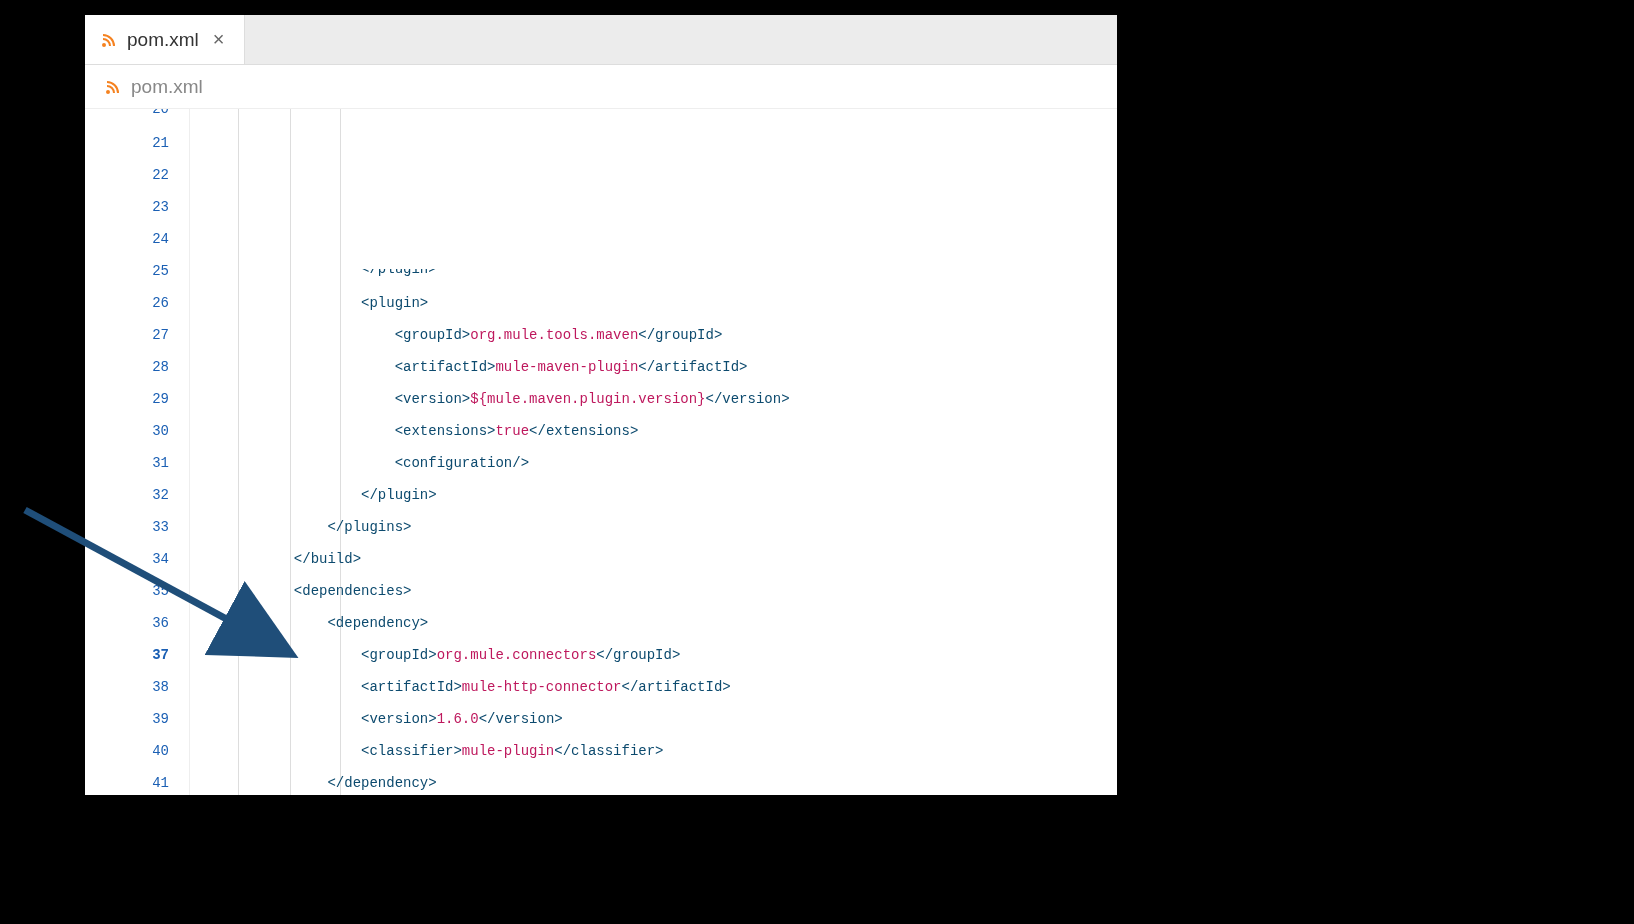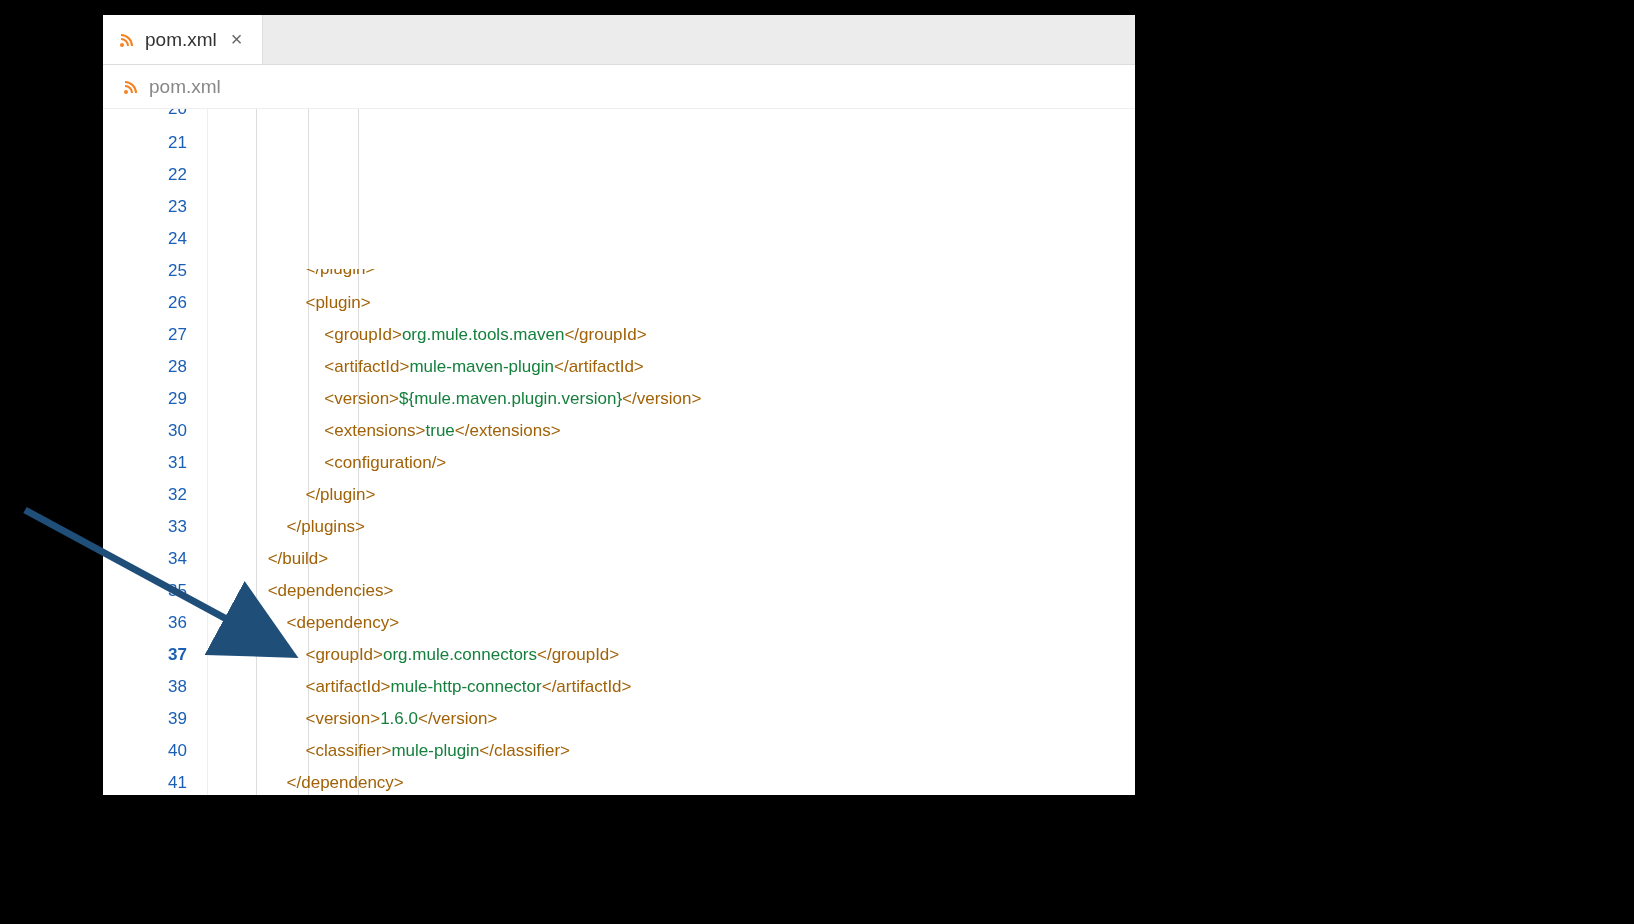--- a/index.html
+++ b/index.html
@@ -5,21 +5,21 @@
     * { margin: 0; padding: 0; box-sizing: border-box; }
     body {
       background: #000;
       font-family: -apple-system, BlinkMacSystemFont, "Segoe UI", sans-serif;
       width: 1634px;
       height: 924px;
       overflow: hidden;
     }
     .editor-window {
       position: absolute;
-      left: 103px;
+      left: 85px;
       top: 15px;
       width: 1032px;
       height: 780px;
       background: #fff;
       box-shadow: 0 2px 10px rgba(0,0,0,0.3);
       display: flex;
       flex-direction: column;
       overflow: hidden;
     }
     .tab-bar {
@@ -65,22 +65,22 @@
       border-bottom: 1px solid #eee;
     }
     .breadcrumb .tab-icon { color: #f58220; }
     .breadcrumb-label {
       font-size: 19px;
       color: #888;
     }
     .code-area {
       flex: 1;
       display: flex;
-      font-family: Liberation Sans, sans-serif;
-      font-size: 17px;
+      font-family: Liberation Mono, monospace;
+      font-size: 14px;
       line-height: 32px;
       overflow: hidden;
       white-space: pre;
     }
     .gutter {
       width: 105px;
       text-align: right;
       padding-right: 20px;
       color: #1a5fb4;
       user-select: none;
@@ -90,22 +90,22 @@
     .gutter .ln.highlighted { font-weight: bold; text-align: right; }
     .code {
       flex: 1;
       padding-left: 3px;
       position: relative;
     }
     .code-line {
       height: 32px;
       position: relative;
     }
-    .tag { color: #a16207; }
-    .txt { color: #15803d; }
+    .tag { color: #0c4a6e; }
+    .txt { color: #be185d; }
     .indent-guide {
       position: absolute;
       top: 0;
       bottom: 0;
       width: 1px;
       background: #ddd;
     }
     .arrow-annotation {
       position: absolute;
       left: 10px;

